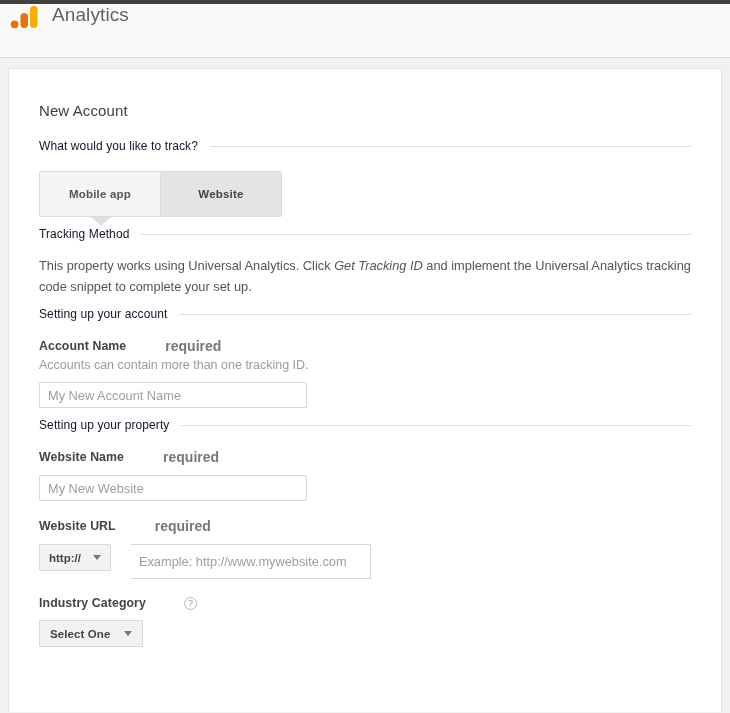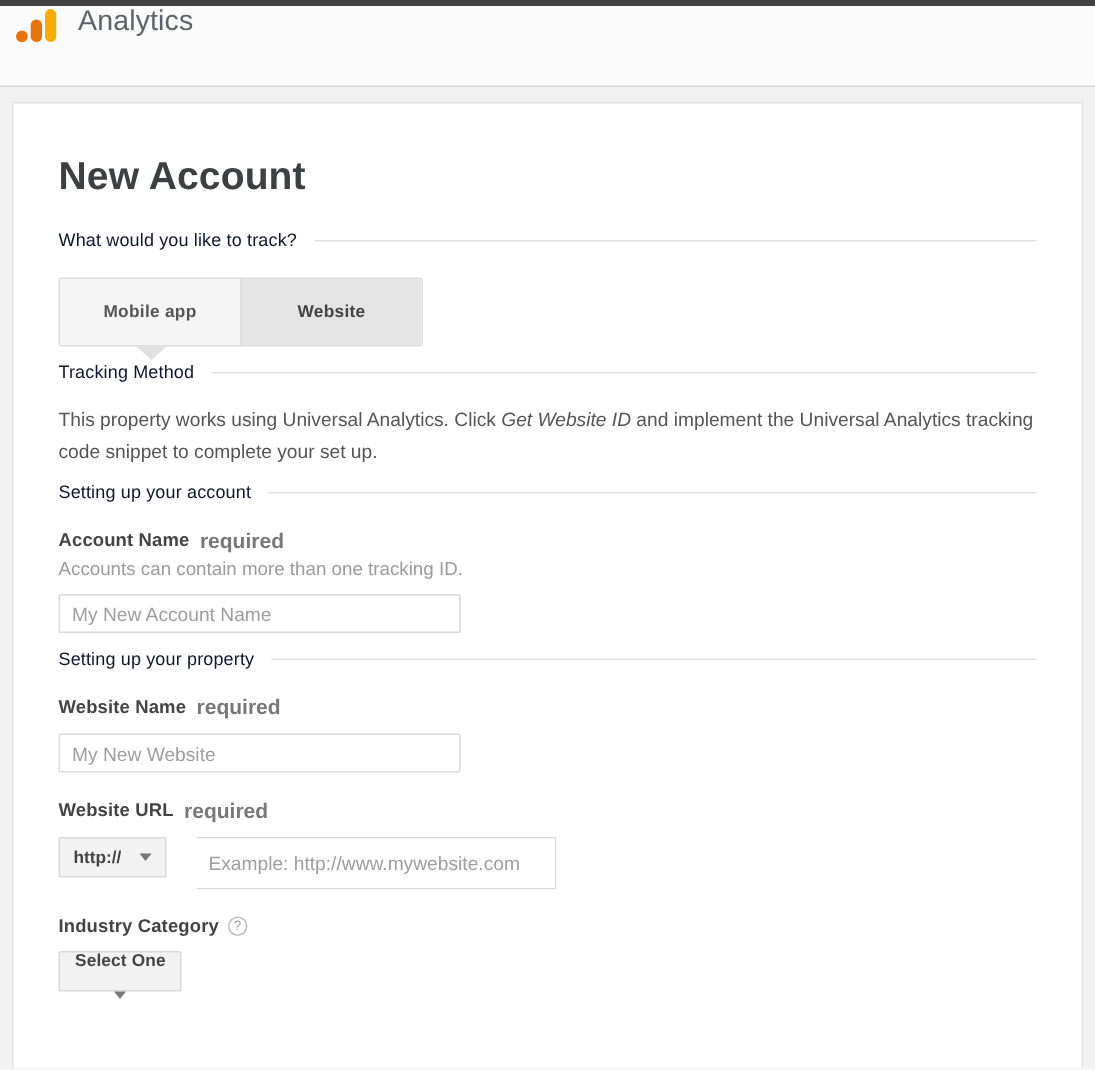--- a/index.html
+++ b/index.html
@@ -58,22 +58,22 @@
   .content-card {
     background: #ffffff;
     border: 1px solid #e3e3e3;
     border-bottom: none;
     min-height: 100%;
     padding: 0 30px;
   }
 
   
   .page-title {
-    font-size: 26px;
-    font-weight: 700;
+    font-size: 15px;
+    font-weight: 400;
     color: #3c4043;
     padding-top: 33px;
     padding-bottom: 0;
     letter-spacing: 0.1px;
   }
 
   .section-head {
     display: flex;
     align-items: center;
     margin-top: 20px;
@@ -155,20 +155,21 @@
   
   .field-block { margin-top: 17px; }
 
   .field-label {
     font-size: 12.3px;
     font-weight: bold;
     color: #444;
     display: flex;
     align-items: center;
     letter-spacing: 0.1px;
+    gap: 32px;
   }
 
   .field-label .req {
     font-weight: bold;
     font-size: 14px;
     color: #777;
     margin-left: 7px;
     letter-spacing: 0;
   }
 
@@ -266,21 +267,20 @@
     padding: 0 10px;
     background: #f2f2f2;
     border: 1px solid #d9d9d9;
     border-radius: 1px;
     font-size: 11.5px;
     font-weight: bold;
     color: #444;
     cursor: pointer;
     white-space: nowrap;
     letter-spacing: 0.1px;
-    flex-direction: column;
   }
 
   .caret {
     width: 0;
     height: 0;
     border-left: 4px solid transparent;
     border-right: 4px solid transparent;
     border-top: 5px solid #777;
     flex: none;
   }
@@ -318,21 +318,21 @@
       <div class="tab-caret"></div>
     </div>
 
     
     <div class="section-head tight">
       <span class="sh-text">Tracking Method</span>
       <span class="sh-rule"></span>
     </div>
 
     <div class="para">
-      <span>This property works using Universal Analytics. Click </span><i>Get Website ID</i><span> and implement the Universal Analytics tracking code snippet to complete your set up.</span>
+      <span>This property works using Universal Analytics. Click </span><i>Get Tracking ID</i><span> and implement the Universal Analytics tracking code snippet to complete your set up.</span>
     </div>
 
     
     <div class="section-head tight">
       <span class="sh-text">Setting up your account</span>
       <span class="sh-rule"></span>
     </div>
 
     <div class="field-block">
       <div class="field-label">

